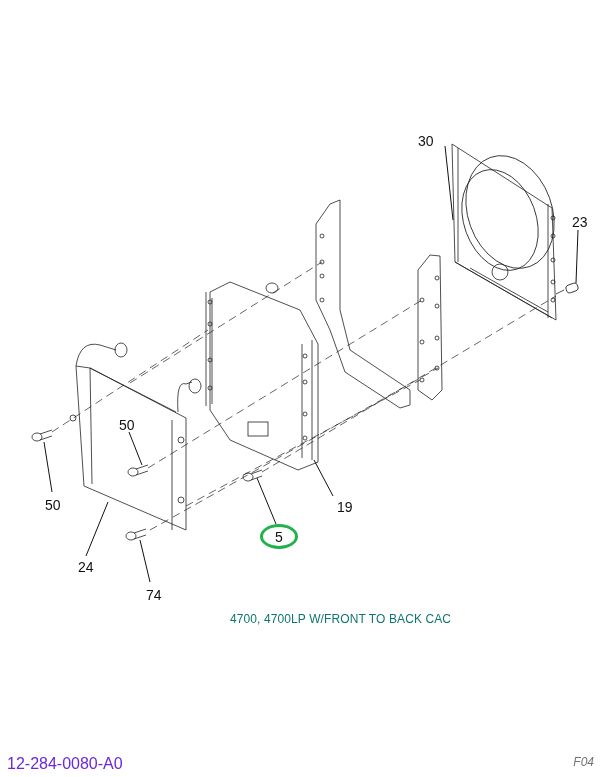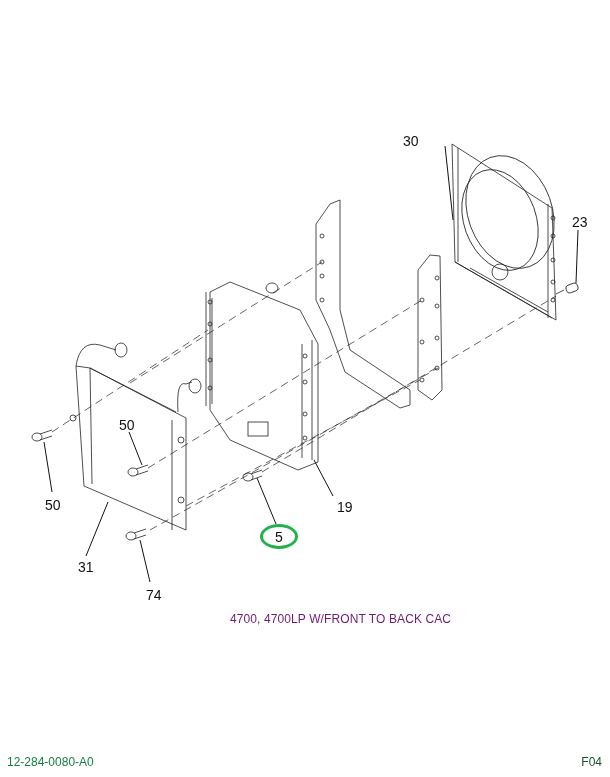--- a/index.html
+++ b/index.html
@@ -1,21 +1,21 @@
 <!DOCTYPE html>
 <html><head>
   <meta charset="utf-8">
   <style>
     html, body { margin: 0; padding: 0; background: #ffffff; }
     body { width: 610px; height: 777px; position: relative; overflow: hidden; font-family: "Liberation Sans", sans-serif; }
     #diagram { position: absolute; left: 0; top: 0; width: 610px; height: 777px; }
     .callout { position: absolute; font-size: 14px; color: #111; line-height: 1; }
-    .caption { position: absolute; font-size: 12px; color: #701a75; left: 230px; top: 612px; letter-spacing: 0.1px; }
-    .footer-left { position: absolute; font-size: 12px; color: #15803d; left: 7px; top: 755px; }
-    .footer-right { position: absolute; font-size: 12px; color: #14532d; right: 8px; top: 755px; }
+    .caption { position: absolute; font-size: 12px; color: #0f766e; left: 230px; top: 612px; letter-spacing: 0.1px; }
+    .footer-left { position: absolute; font-size: 16px; color: #6d28d9; left: 7px; top: 755px; }
+    .footer-right { position: absolute; font-size: 12px; color: #737373; right: 16px; top: 755px; font-style: italic; }
     .hl { position: absolute; left: 260px; top: 524px; width: 38px; height: 25px; border: 3px solid #22b14c; border-radius: 50%; box-sizing: border-box; }
   </style>
 </head>
 <body>
 
 <svg id="diagram" viewBox="0 0 610 777" xmlns="http://www.w3.org/2000/svg">
   <g fill="none" stroke="#222" stroke-width="0.8">
 
     <g>
       <polygon points="452,144 552,208 556,320 455,262"></polygon>
@@ -123,24 +123,24 @@
       <line x1="148" y1="468" x2="422" y2="300"></line>
       <line x1="150" y1="530" x2="438" y2="368"></line>
       <line x1="262" y1="472" x2="556" y2="296"></line>
       <line x1="186" y1="506" x2="420" y2="380"></line>
     </g>
   </g>
 </svg>
 
 <div class="hl"></div>
 
-<span class="callout" style="left:403px;top:134px">30</span>
+<span class="callout" style="left:418px;top:134px">30</span>
 <span class="callout" style="left:572px;top:215px">23</span>
 <span class="callout" style="left:119px;top:418px">50</span>
 <span class="callout" style="left:45px;top:498px">50</span>
 <span class="callout" style="left:337px;top:500px">19</span>
 <span class="callout" style="left:275px;top:530px">5</span>
-<span class="callout" style="left:78px;top:560px">31</span>
+<span class="callout" style="left:78px;top:560px">24</span>
 <span class="callout" style="left:146px;top:588px">74</span>
 
 <div class="caption">4700, 4700LP W/FRONT TO BACK CAC</div>
 <div class="footer-left">12-284-0080-A0</div>
 <div class="footer-right">F04</div>
 
 </body></html>

